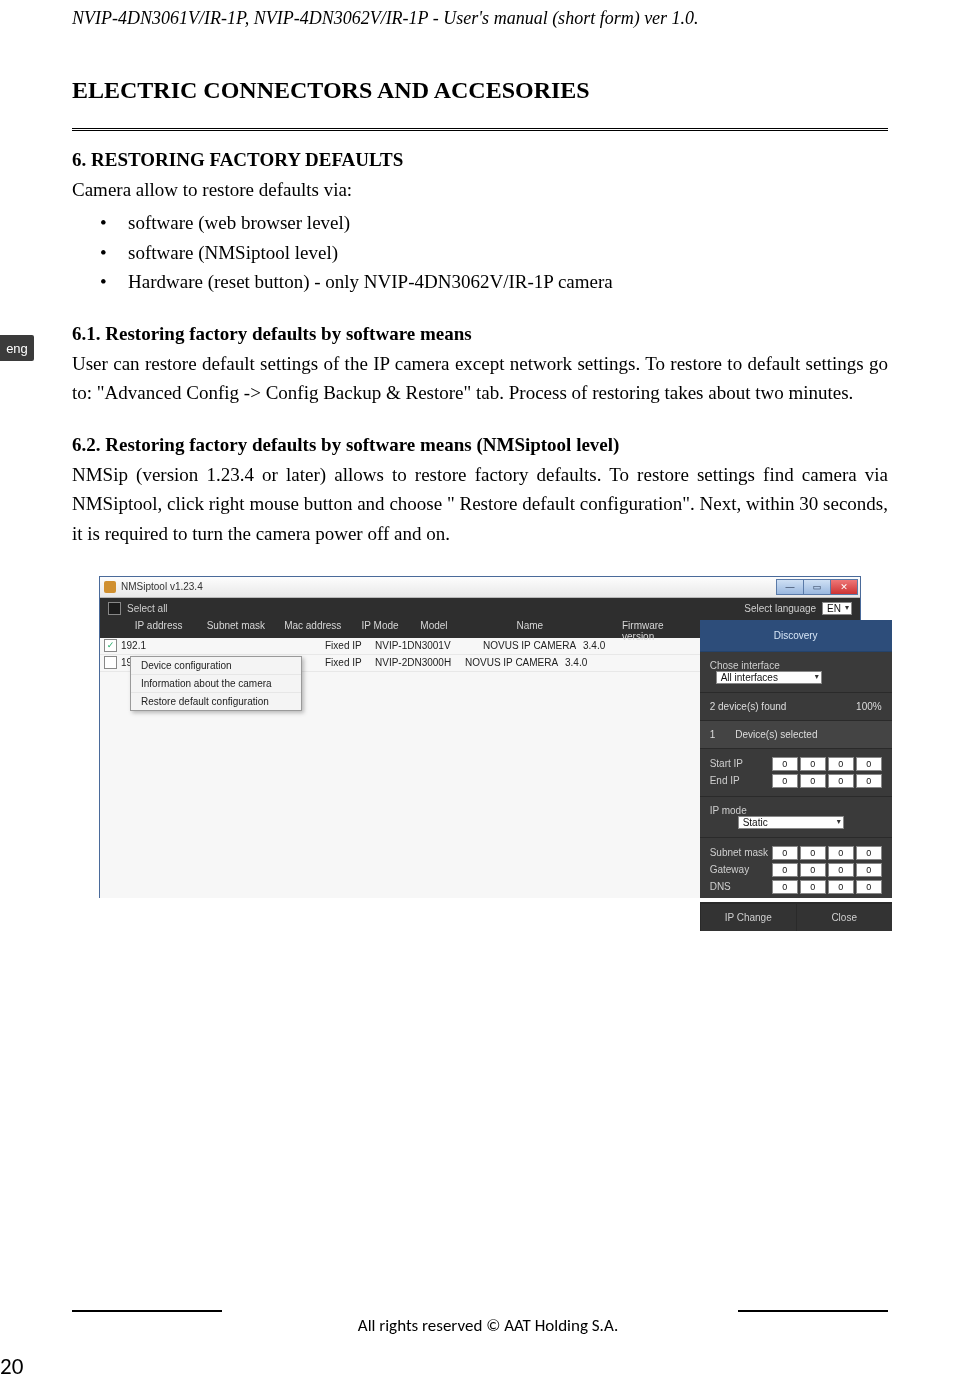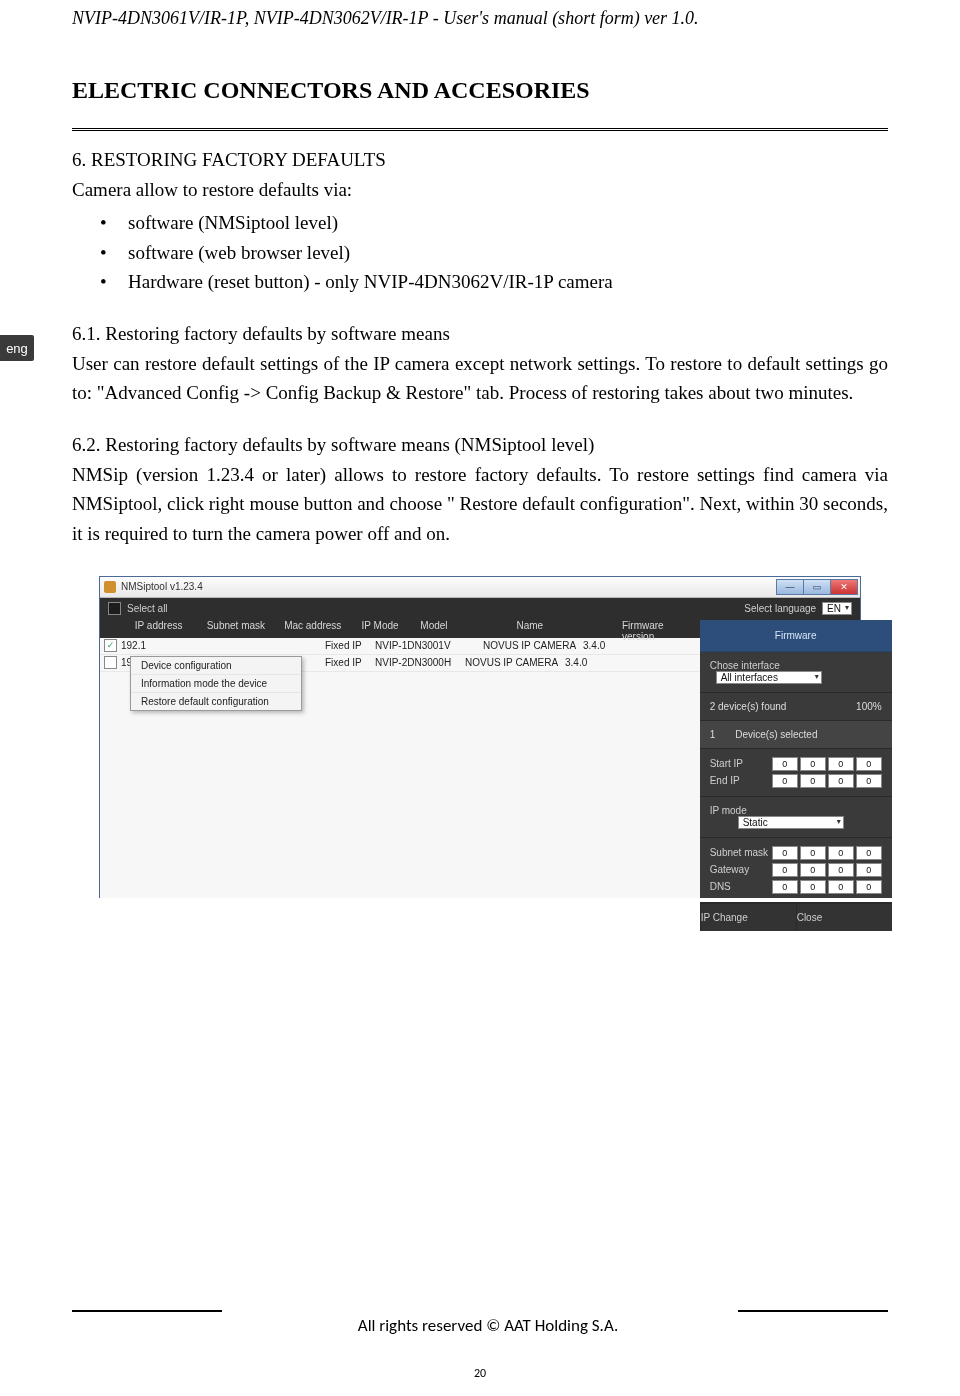--- a/index.html
+++ b/index.html
@@ -1,20 +1,20 @@
 <!DOCTYPE html>
 <html><head>
 <meta charset="utf-8">
 <style>
 html,body{margin:0;padding:0;background:#fff;font-family:"Times New Roman",serif;color:#000}
 .page{width:960px;height:1396px;position:relative;box-sizing:border-box;padding:0 72px}
 .running-head{font-style:italic;text-align:left;font-size:18px;padding-top:8px}
 .section-title{font-family:"Times New Roman",serif;font-weight:bold;font-size:24px;margin-top:48px}
 .double-rule{border-top:3px double #000;margin-top:24px;height:0}
-.h6{font-weight:normal;font-size:19px;margin-top:18px}
+.h6{font-weight:bold;font-size:19px;margin-top:18px}
 .body-p{font-size:19px;line-height:1.55;margin-top:4px;text-align:justify}
 .lang-tab{position:absolute;left:0;top:335px;width:34px;height:26px;background:#3b3b3b;color:#fff;font-size:13px;font-family:Arial,sans-serif;display:flex;align-items:center;justify-content:center;border-radius:0 2px 2px 0}
 ul.dots{list-style:none;margin:4px 0 0 0;padding:0}
 ul.dots li{font-size:19px;line-height:1.55;padding-left:56px;position:relative}
 ul.dots li::before{content:"•";position:absolute;left:28px;top:0}
 .screenshot{margin:28px auto 0;width:760px;height:320px;border:1px solid #4a6a9a;position:relative;font-family:"Segoe UI",Tahoma,Arial,sans-serif;font-size:10px;color:#ddd;background:#4d7c0f}
 .titlebar{height:20px;background:linear-gradient(#fdfdfd,#e8e8e8);border-bottom:1px solid #b8b8b8;display:flex;align-items:center;padding:0 4px;color:#333}
 .titlebar .ticon{width:12px;height:12px;background:#d09030;margin-right:5px;border-radius:2px}
 .winbtns{position:absolute;right:2px;top:2px;display:flex}
 .winbtns div{width:26px;height:14px;border:1px solid #5a7aa8;background:linear-gradient(#cfe0f4,#9ab8df);margin-left:-1px;display:flex;align-items:center;justify-content:center;font-size:9px;color:#2a3a55}
@@ -34,42 +34,42 @@
 .right-col{width:208px;background:#3a3a3a;display:flex;flex-direction:column;font-size:10px}
 .right-col .blk{padding:8px 10px;border-bottom:1px solid #2a2a2a}
 .right-col label{display:inline-block;color:#cfcfcf}
 .mini-sel{display:inline-block;background:#fff;color:#111;border:1px solid #888;padding:0 10px 0 4px;font-size:10px;margin-left:6px;position:relative}
 .mini-sel::after{content:"▾";font-size:8px;color:#333;position:absolute;right:2px;top:0}
 .discover{background:#2d4d7a;color:#d7e6f7;text-align:center;padding:10px 0;font-size:10px;border-bottom:1px solid #24436c}
 .ipgrid{display:grid;grid-template-columns:62px 1fr;row-gap:3px;align-items:center}
 .octets{display:flex;gap:2px}
 .octets input{width:24px;height:12px;border:1px solid #888;background:#fff;color:#111;font-size:9px;text-align:center;padding:0}
 .ipchange{display:flex;border-top:1px solid #2a2a2a}
-.ipchange div{flex:1;text-align:left;padding:8px 0;background:#333;color:#cfcfcf;border-left:1px solid #2a2a2a}
+.ipchange div{flex:1;text-align:center;padding:8px 8px;background:#333;color:#cfcfcf;border-left:1px solid #2a2a2a}
 .foot-rules{position:absolute;left:72px;right:72px;bottom:84px;display:flex;justify-content:space-between}
 .foot-rules span{display:block;width:150px;border-top:2px solid #000}
 .copyright{position:absolute;left:16px;right:0;bottom:60px;text-align:center;font-family:Calibri,Arial,sans-serif;font-size:17px}
-.pagenum{position:absolute;left:0;right:0;bottom:16px;text-align:center;font-family:Calibri,Arial,sans-serif;font-size:12px}
+.pagenum{position:absolute;left:0;right:0;bottom:16px;font-family:Calibri,Arial,sans-serif;font-size:23px}
 </style>
 </head>
 <body>
 
 <div class="page">
   <div class="running-head">NVIP-4DN3061V/IR-1P, NVIP-4DN3062V/IR-1P - User's manual (short form) ver 1.0.</div>
 
   <div class="section-title">ELECTRIC CONNECTORS AND ACCESORIES</div>
   <div class="double-rule"></div>
 
   <div class="lang-tab">eng</div>
 
   <div class="h6">6. RESTORING FACTORY DEFAULTS</div>
   <div class="body-p">Camera allow to restore defaults via:</div>
   <ul class="dots">
+    <li>software (web browser level)</li>
     <li>software (NMSiptool level)</li>
-    <li>software (web browser level)</li>
     <li>Hardware (reset button) - only NVIP-4DN3062V/IR-1P camera</li>
   </ul>
 
   <div class="h6" style="margin-top:26px">6.1. Restoring factory defaults by software means</div>
   <div class="body-p">User can restore default settings of the IP camera except network settings. To restore to default settings go to: "Advanced Config -&gt; Config Backup &amp; Restore" tab. Process of restoring takes about two minutes.</div>
 
   <div class="h6" style="margin-top:26px">6.2. Restoring factory defaults by software means (NMSiptool level)</div>
   <div class="body-p">NMSip (version 1.23.4 or later) allows to restore factory defaults. To restore settings find camera via NMSiptool, click right mouse button and choose " Restore default configuration". Next, within 30 seconds, it is required to turn the camera power off and on.</div>
 
   <div class="screenshot">
@@ -113,26 +113,26 @@
           <span class="cb"></span>
           <span style="width:64px">192.1</span>
           <span style="width:140px"></span>
           <span style="width:50px">Fixed IP</span>
           <span style="width:90px">NVIP-2DN3000H</span>
           <span style="width:100px">NOVUS IP CAMERA</span>
           <span>3.4.0</span>
         </div>
         <div class="ctxmenu">
           <div>Device configuration</div>
-          <div>Information mode the device</div>
+          <div>Information about the camera</div>
           <div>Restore default configuration</div>
         </div>
       </div>
       <div class="right-col">
-        <div class="discover">Firmware</div>
+        <div class="discover">Discovery</div>
         <div class="blk">
           <label>Chose interface</label>
           <span class="mini-sel" style="width:90px">All interfaces</span>
         </div>
         <div class="blk" style="display:flex;justify-content:space-between">
           <span>2 device(s) found</span>
           <span>100%</span>
         </div>
         <div class="blk" style="background:#444;display:flex;gap:20px">
           <span>1</span>

